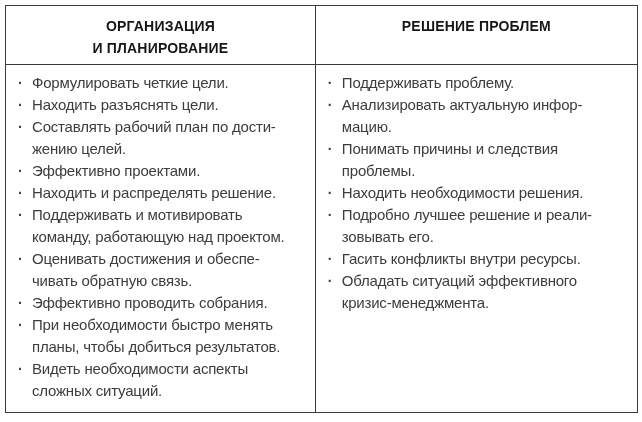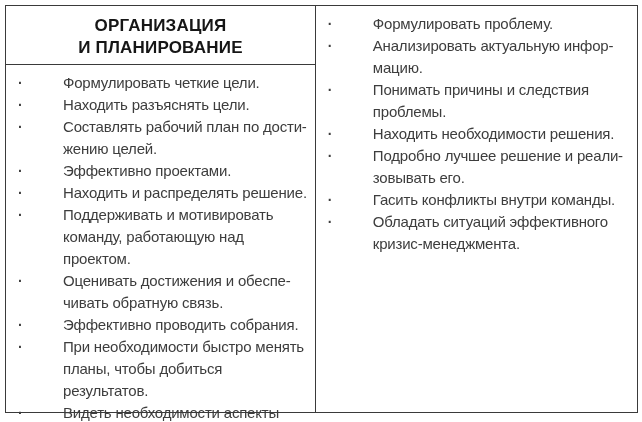--- a/index.html
+++ b/index.html
@@ -24,36 +24,36 @@
   .col{display:flex;flex-direction:column;height:100%;}
   .col-left{width:49.1%;border-right:1.5px solid var(--border);}
   .col-right{width:50.9%;}
   .head{
     height:59px;flex:none;
     border-bottom:1.5px solid var(--border);
     display:flex;justify-content:center;align-items:flex-start;
     padding-top:9px;
   }
   .head-text{
-    font-size:17px;font-weight:bold;color:var(--header-text);
+    font-size:14px;font-weight:bold;color:var(--header-text);
     line-height:22px;text-align:center;white-space:pre-line;
     letter-spacing:0.2px;
   }
   .list{
     list-style:none;
     padding:7px 6px 0 12px;
     font-size:15px;color:var(--body-text);line-height:22px;
     letter-spacing:-0.2px;
   }
   .list li{display:flex;align-items:flex-start;}
   .bullet{
     flex:none;width:14px;color:var(--body-text);
     font-weight:bold;font-size:14px;line-height:22px;
   }
-  .item-text{flex:1;white-space:pre-line;margin-left:31px;}
+  .item-text{flex:1;white-space:pre-line;}
 </style>
 </head>
 <body>
 
 <div class="skills-table">
   <div class="col col-left">
     <div class="head">
       <span class="head-text">ОРГАНИЗАЦИЯ
 И ПЛАНИРОВАНИЕ</span>
     </div>
@@ -99,24 +99,27 @@
 планы, чтобы добиться результатов.</span>
         </li>
         <li>
           <span class="bullet">·</span>
           <span class="item-text">Видеть необходимости аспекты
 сложных ситуаций.</span>
         </li>
       </ul>
   </div>
   <div class="col col-right">
+    <div class="head">
+      <span class="head-text">РЕШЕНИЕ ПРОБЛЕМ</span>
+    </div>
     <ul class="list">
         <li>
           <span class="bullet">·</span>
-          <span class="item-text">Формулировать проблему.</span>
+          <span class="item-text">Поддерживать проблему.</span>
         </li>
         <li>
           <span class="bullet">·</span>
           <span class="item-text">Анализировать актуальную инфор-
 мацию.</span>
         </li>
         <li>
           <span class="bullet">·</span>
           <span class="item-text">Понимать причины и следствия
 проблемы.</span>
@@ -125,21 +128,21 @@
           <span class="bullet">·</span>
           <span class="item-text">Находить необходимости решения.</span>
         </li>
         <li>
           <span class="bullet">·</span>
           <span class="item-text">Подробно лучшее решение и реали-
 зовывать его.</span>
         </li>
         <li>
           <span class="bullet">·</span>
-          <span class="item-text">Гасить конфликты внутри команды.</span>
+          <span class="item-text">Гасить конфликты внутри ресурсы.</span>
         </li>
         <li>
           <span class="bullet">·</span>
           <span class="item-text">Обладать ситуаций эффективного
 кризис-менеджмента.</span>
         </li>
       </ul>
   </div>
 </div>
 

